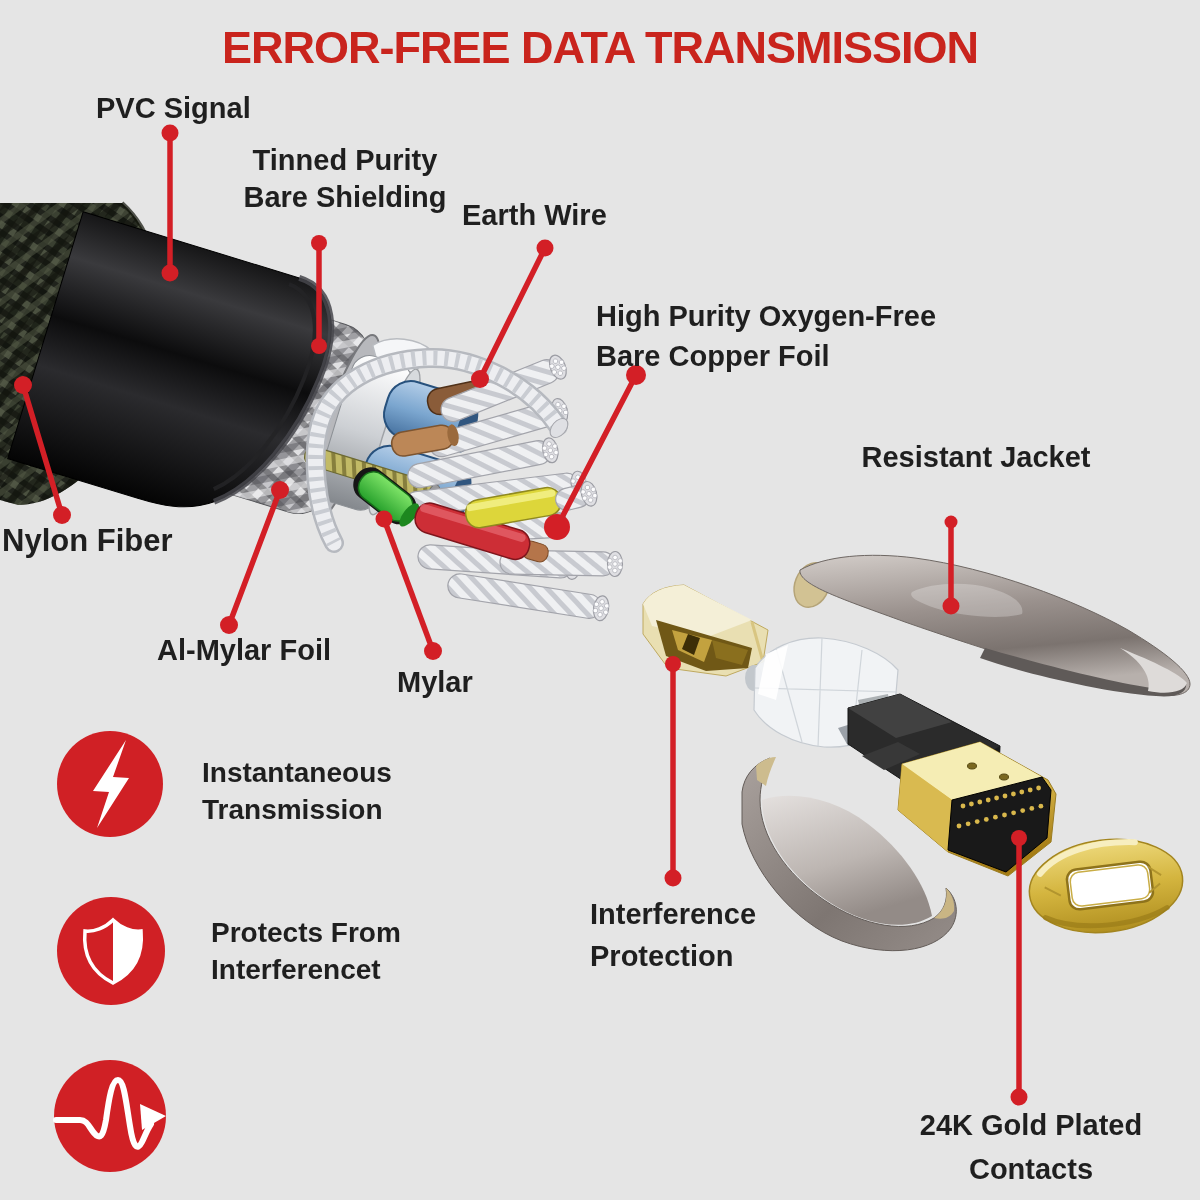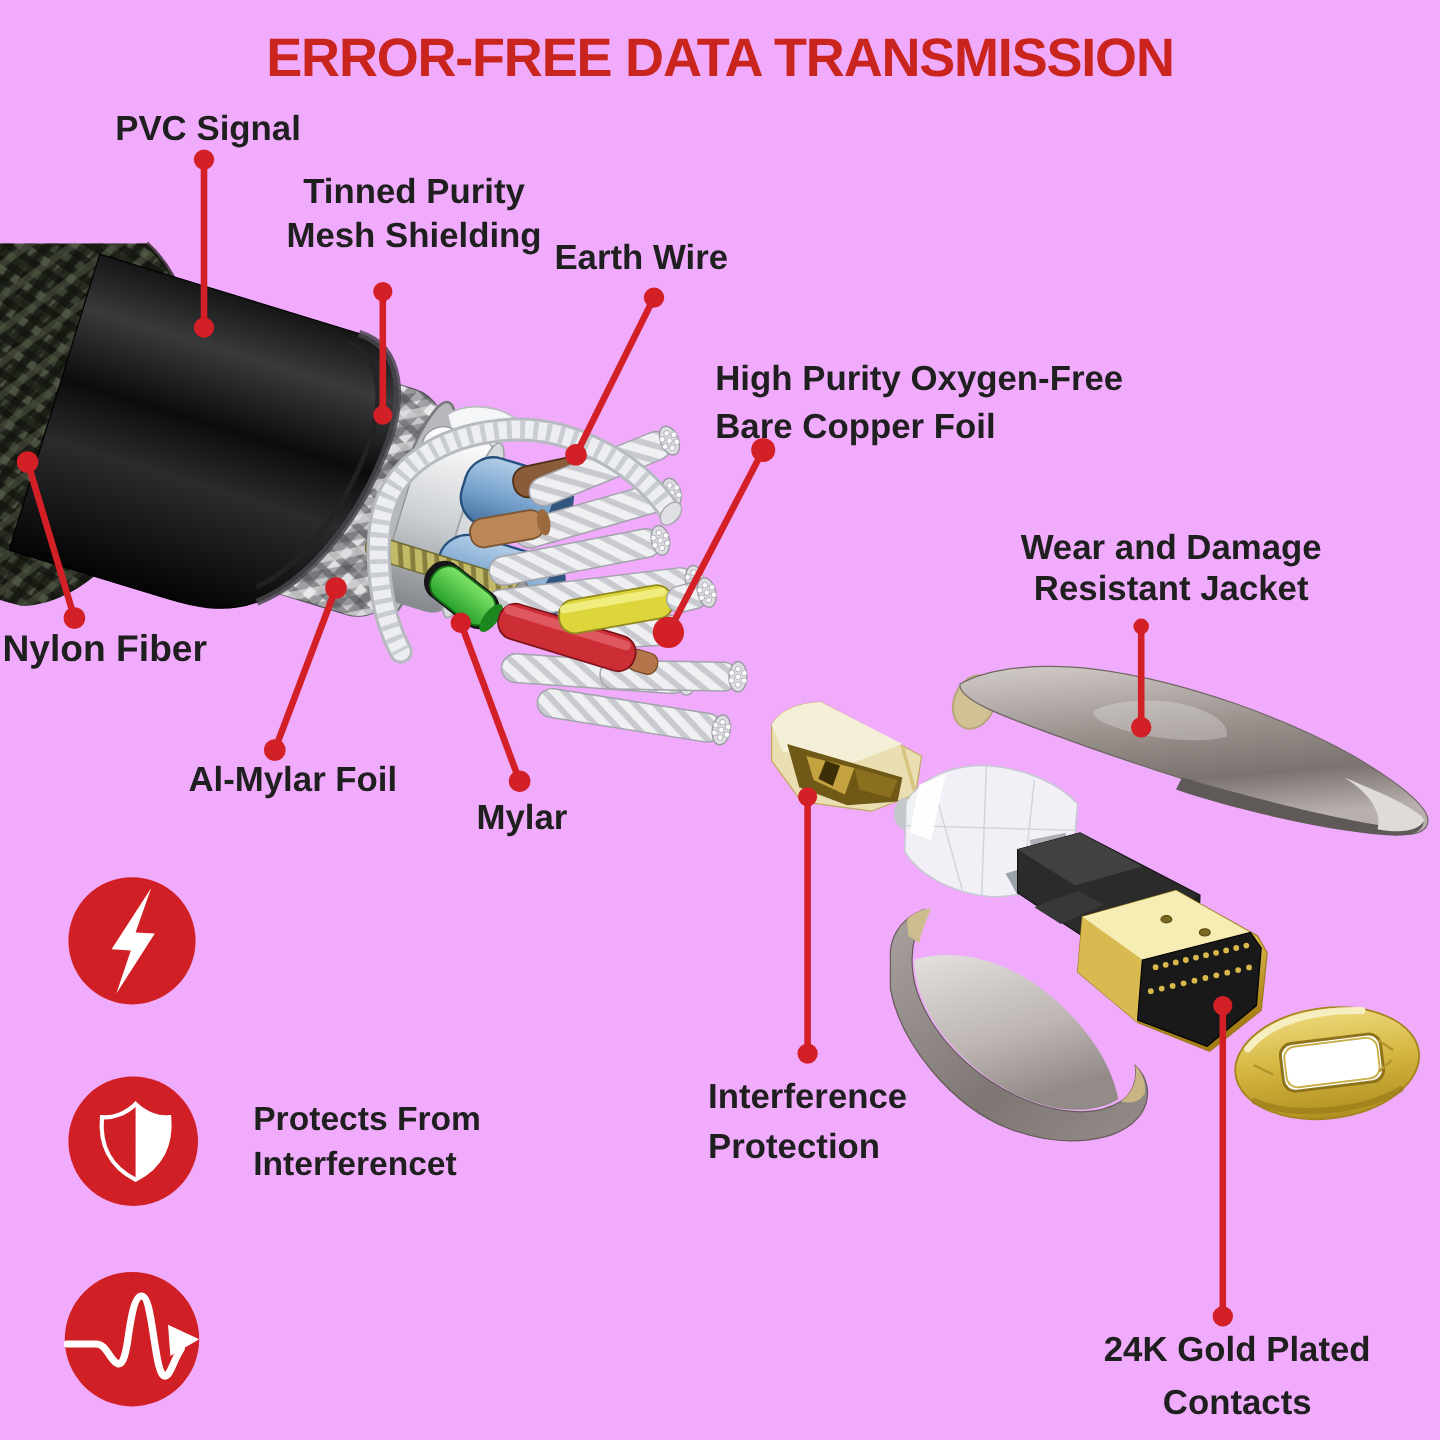--- a/index.html
+++ b/index.html
@@ -1,16 +1,16 @@
 <!DOCTYPE html>
 <html><head>
 <meta charset="utf-8">
 <style>
   html,body{margin:0;padding:0;background:#fff;}
-  #stage{position:relative;width:1200px;height:1200px;background:#f0abfc;overflow:hidden;
+  #stage{position:relative;width:1200px;height:1200px;background:#e5e5e5;overflow:hidden;
          font-family:"Liberation Sans",sans-serif;}
   #art{position:absolute;left:0;top:0;width:1200px;height:1200px;}
   .txt{position:absolute;color:#1f1f1f;font-weight:bold;white-space:nowrap;}
   #title{left:0;top:22px;width:1200px;text-align:center;font-size:45px;letter-spacing:-1px;
          color:#c9241d;font-weight:bold;}
   .l29{font-size:29px;line-height:37px;}
   .l28{font-size:28px;line-height:37px;}
   .ctr{text-align:center;}
   .feat{position:absolute;}
 </style>
@@ -344,51 +344,54 @@
     <path d="M 140,1104 L 166,1116 L 142,1130 Z" fill="#ffffff"></path>
   </g>
 </svg>
 
   <div id="title" class="txt">ERROR-FREE DATA TRANSMISSION</div>
 
   <div class="txt l29" style="left:96px;top:90px;">PVC Signal</div>
 
   <div class="txt l29 ctr" style="left:234px;top:142px;width:222px;">
     <div>Tinned Purity</div>
-    <div>Mesh Shielding</div>
+    <div>Bare Shielding</div>
   </div>
 
   <div class="txt l29" style="left:462px;top:197px;">Earth Wire</div>
 
   <div class="txt l29" style="left:596px;top:296px;line-height:40px;">
     <div>High Purity Oxygen-Free</div>
     <div>Bare Copper Foil</div>
   </div>
 
   <div class="txt l29" style="left:2px;top:522px;font-size:31px;">Nylon Fiber</div>
 
   <div class="txt l29 ctr" style="left:148px;top:634px;width:192px;line-height:33px;">
     <div>Al-Mylar Foil</div>
   </div>
 
   <div class="txt l29" style="left:397px;top:664px;">Mylar</div>
 
   <div class="txt l29 ctr" style="left:843px;top:440px;width:266px;line-height:34px;">
-    <div>Wear and Damage</div>
     <div>Resistant Jacket</div>
   </div>
 
   <div class="txt l29" style="left:590px;top:893px;line-height:42px;">
     <div>Interference</div>
     <div>Protection</div>
   </div>
 
   <div class="txt l29 ctr" style="left:893px;top:1103px;width:276px;line-height:44px;">
     <div>24K Gold Plated</div>
     <div>Contacts</div>
   </div>
 
+  <div class="feat txt l28" style="left:202px;top:754px;">
+    <div>Instantaneous</div>
+    <div>Transmission</div>
+  </div>
   <div class="feat txt l28" style="left:211px;top:914px;">
     <div>Protects From</div>
     <div>Interferencet</div>
   </div>
 
 </div>
 
 </body></html>

